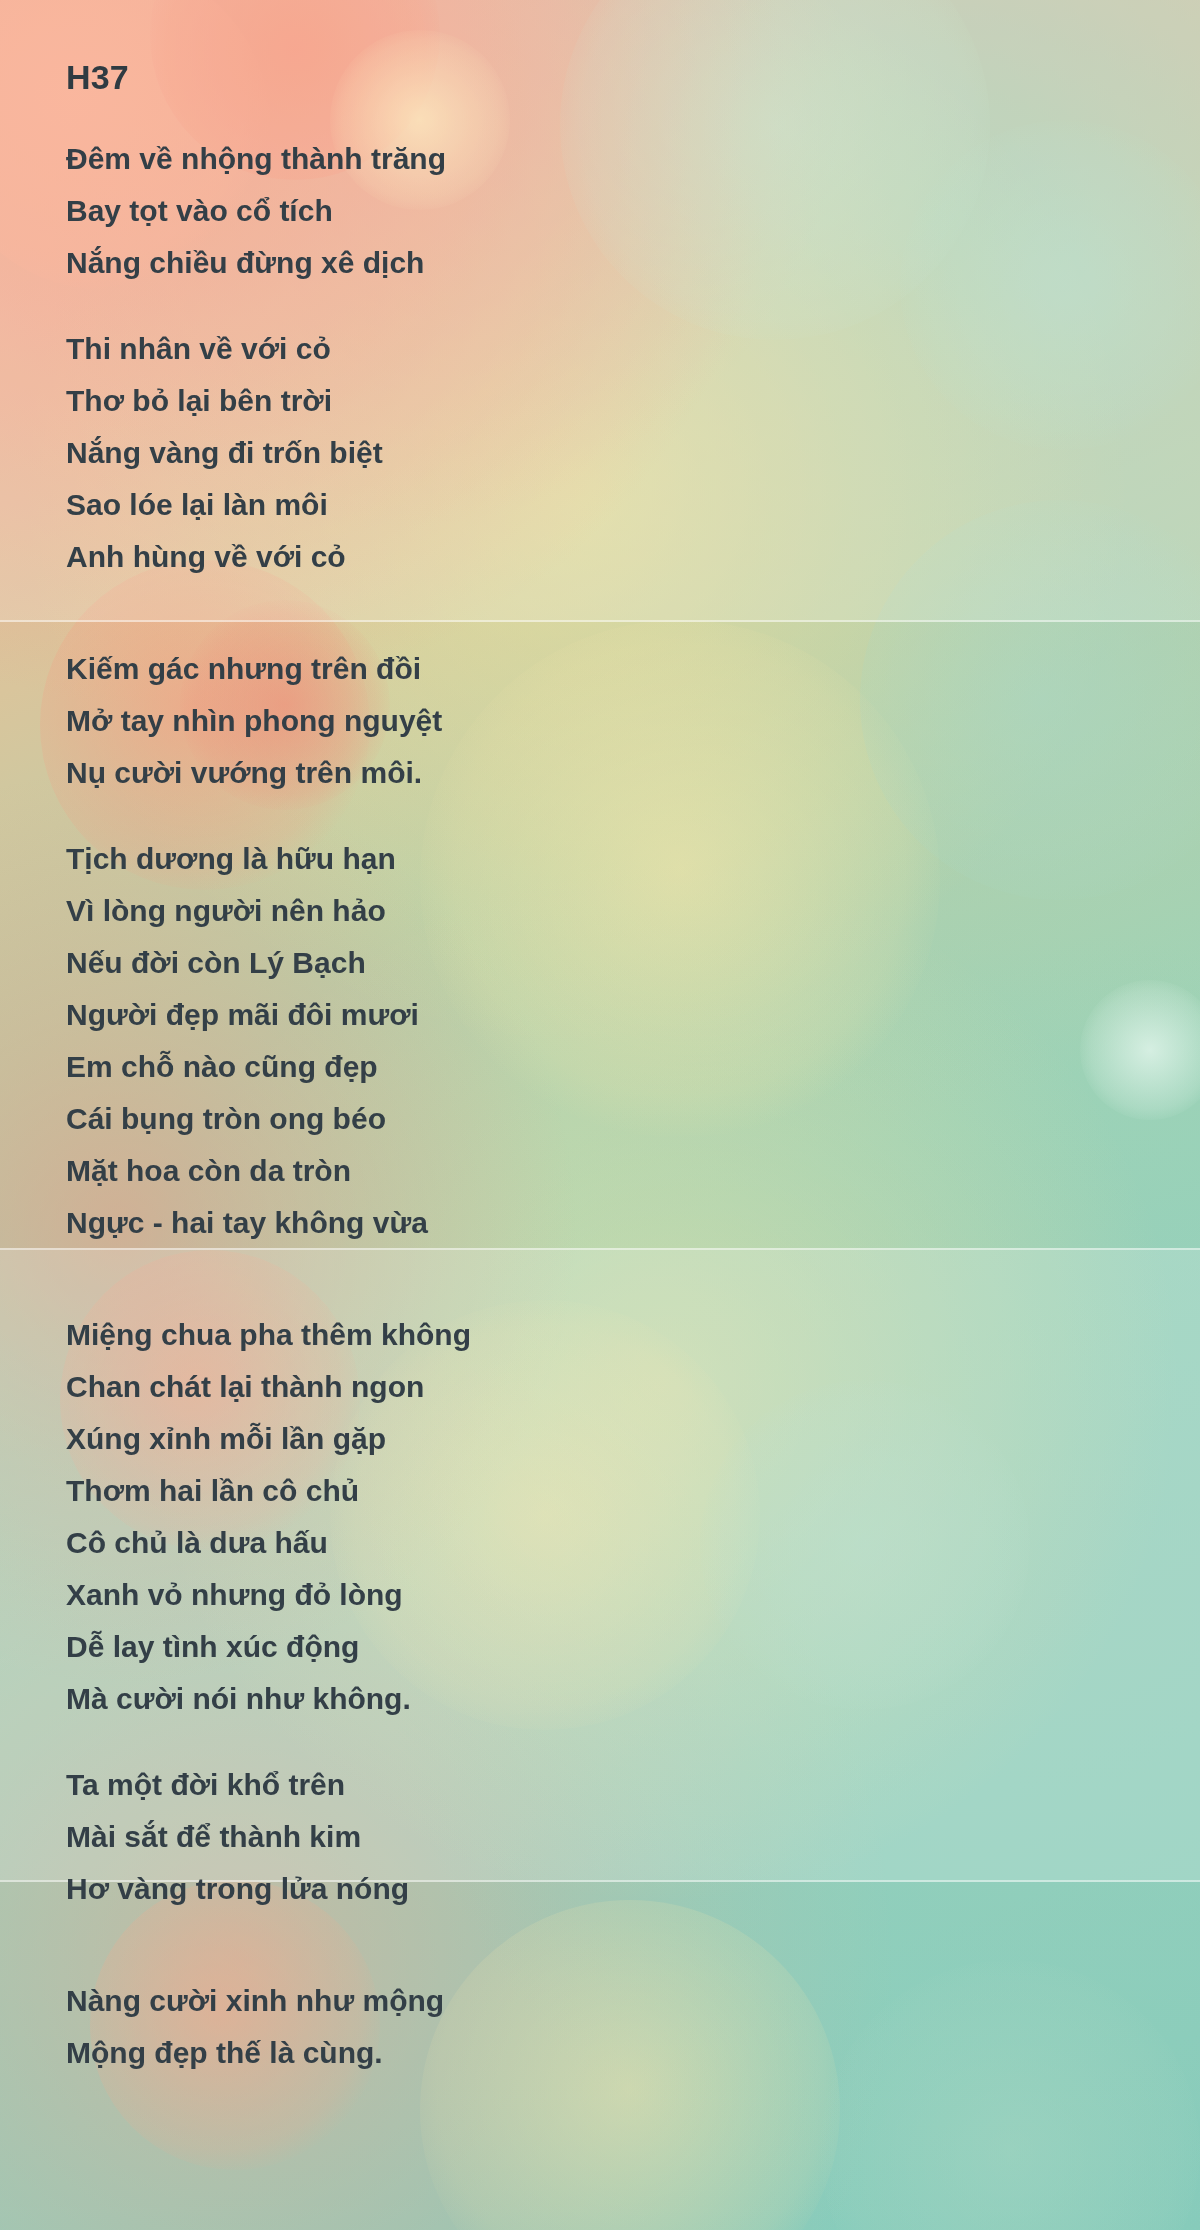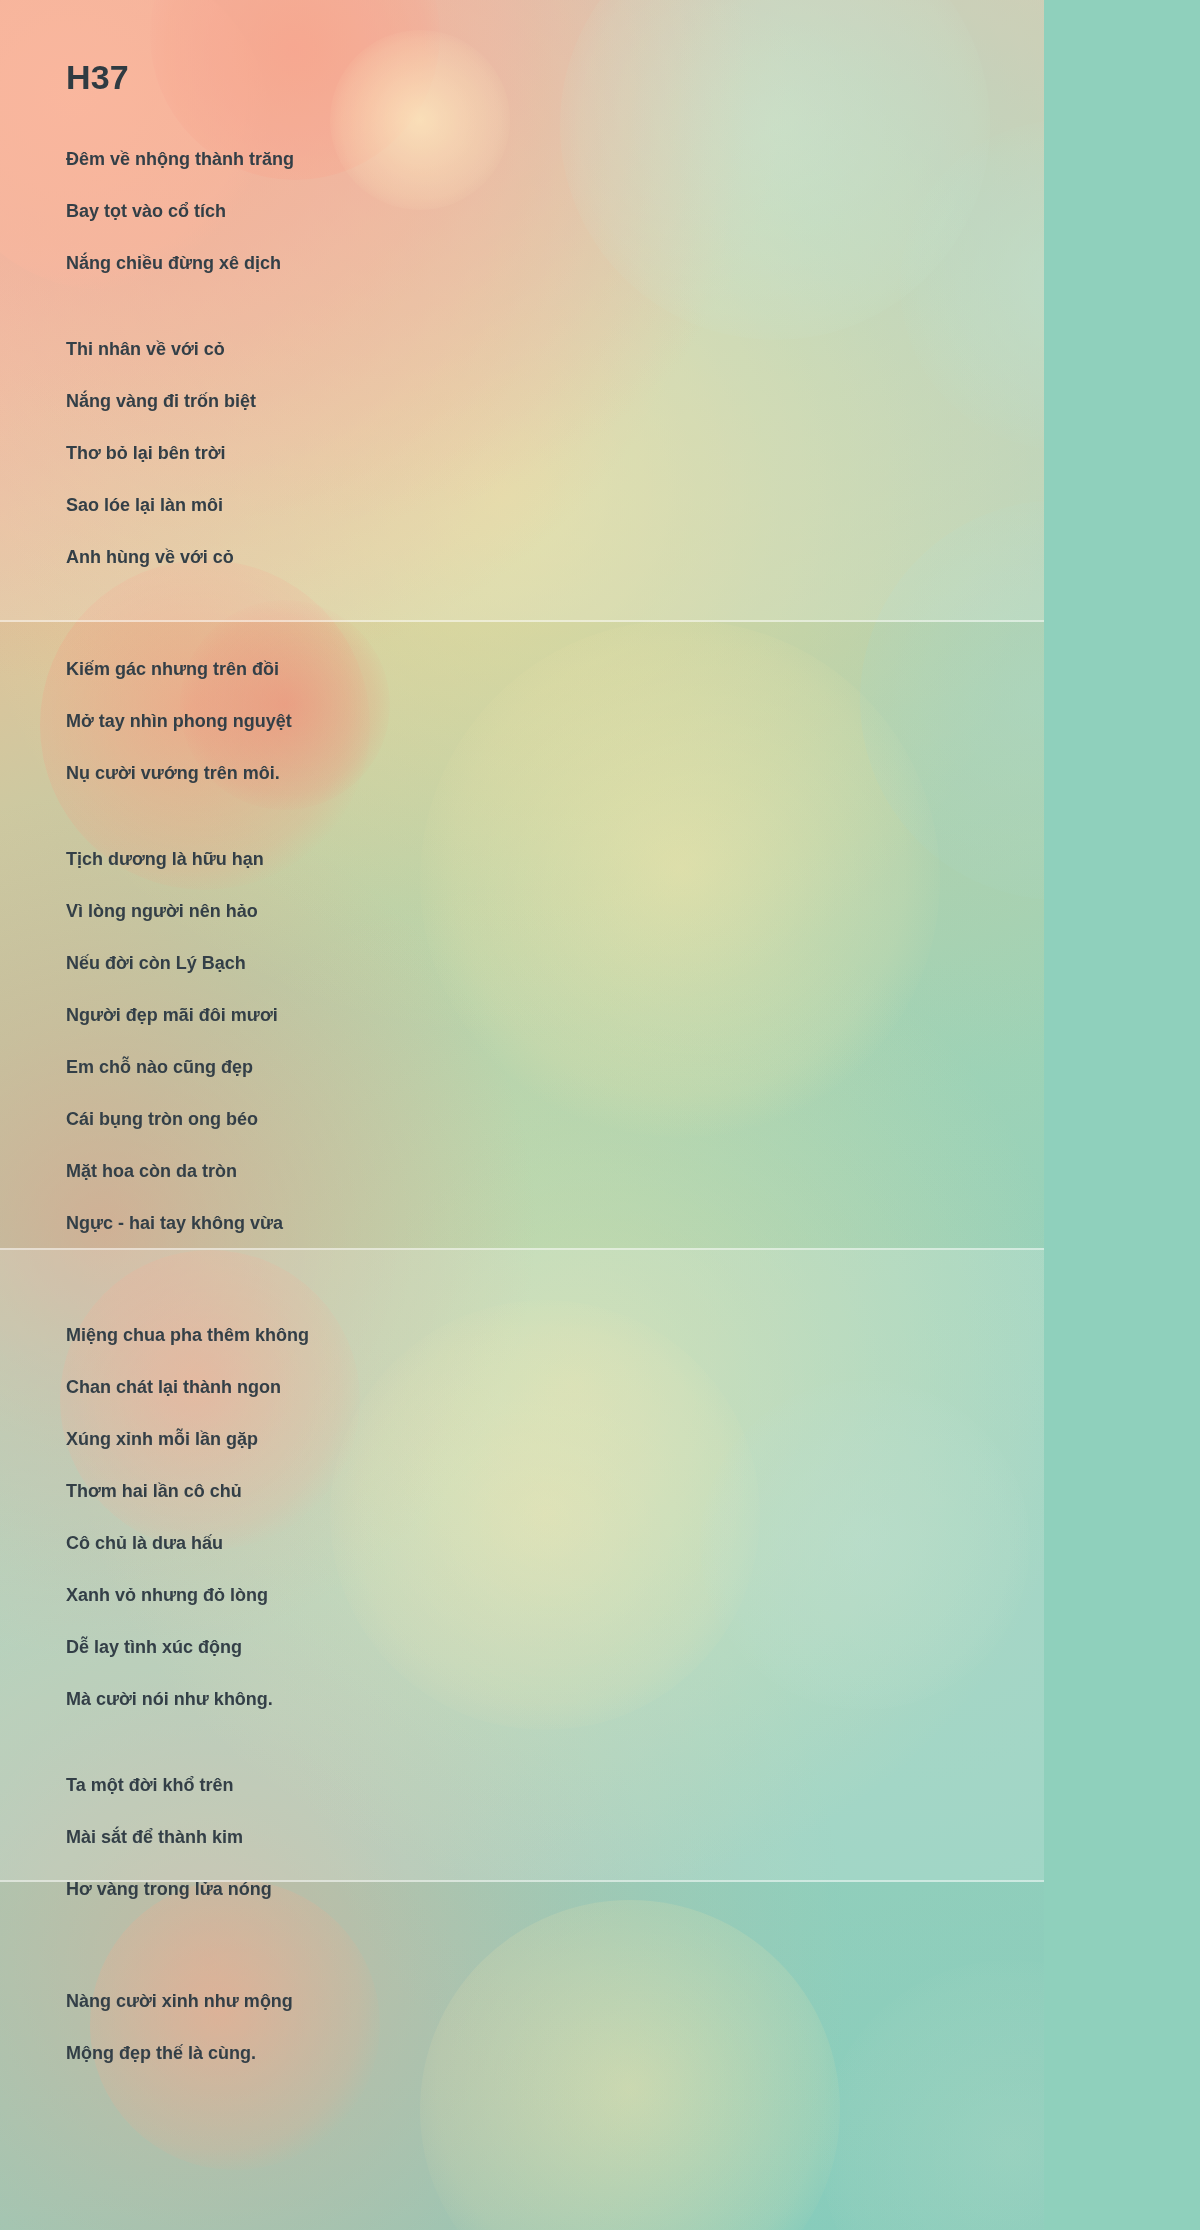--- a/index.html
+++ b/index.html
@@ -9,21 +9,21 @@
   body {
     width: 1200px;
     height: 2230px;
     font-family: "Liberation Sans", sans-serif;
     background: #8fd0bc;
     overflow: hidden;
   }
 
   .poem-page {
     position: relative;
-    width: 1044px;
+    width: 1200px;
     height: 2230px;
     overflow: hidden;
     
     background:
       radial-gradient(circle at 14% 4%, rgba(244,158,130,0.85) 0%, rgba(244,158,130,0.0) 26%),
       radial-gradient(circle at 32% 3%, rgba(240,170,150,0.75) 0%, rgba(240,170,150,0) 20%),
       radial-gradient(circle at 48% 22%, rgba(250,230,150,0.55) 0%, rgba(250,230,150,0) 30%),
       radial-gradient(circle at 78% 10%, rgba(160,210,185,0.8) 0%, rgba(160,210,185,0) 40%),
       radial-gradient(circle at 10% 55%, rgba(238,150,128,0.55) 0%, rgba(238,150,128,0) 28%),
       radial-gradient(circle at 55% 62%, rgba(247,226,160,0.5) 0%, rgba(247,226,160,0) 34%),
@@ -66,21 +66,21 @@
     font-weight: bold;
     color: #2f3b42;
     margin: 18px 0 36px 0;
     letter-spacing: 0.2px;
   }
 
   .stanza {
     margin: 0 0 34px 0;
   }
   .poem-line {
-    font-size: 18px;
+    font-size: 30px;
     font-weight: bold;
     color: #333f47;
     line-height: 52px;
     white-space: pre;
   }
   .stanza-gap-lg { height: 26px; }
 </style>
 </head>
 <body>
 
@@ -117,22 +117,22 @@
     <h1 class="poem-title">H37</h1>
 
     <div class="stanza">
       <div class="poem-line">Đêm về nhộng thành trăng</div>
       <div class="poem-line">Bay tọt vào cổ tích</div>
       <div class="poem-line">Nắng chiều đừng xê dịch</div>
     </div>
 
     <div class="stanza">
       <div class="poem-line">Thi nhân về với cỏ</div>
+      <div class="poem-line">Thơ bỏ lại bên trời</div>
       <div class="poem-line">Nắng vàng đi trốn biệt</div>
-      <div class="poem-line">Thơ bỏ lại bên trời</div>
       <div class="poem-line">Sao lóe lại làn môi</div>
       <div class="poem-line">Anh hùng về với cỏ</div>
     </div>
 
     <div class="stanza-gap-lg"></div>
 
     <div class="stanza">
       <div class="poem-line">Kiếm gác nhưng trên đồi</div>
       <div class="poem-line">Mở tay nhìn phong nguyệt</div>
       <div class="poem-line">Nụ cười vướng trên môi.</div>

